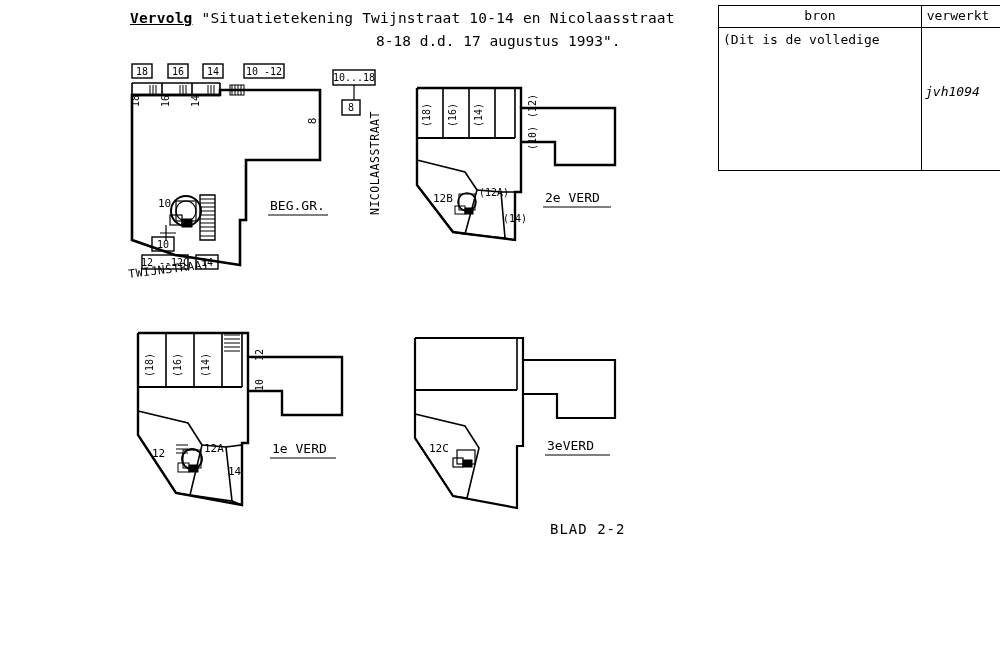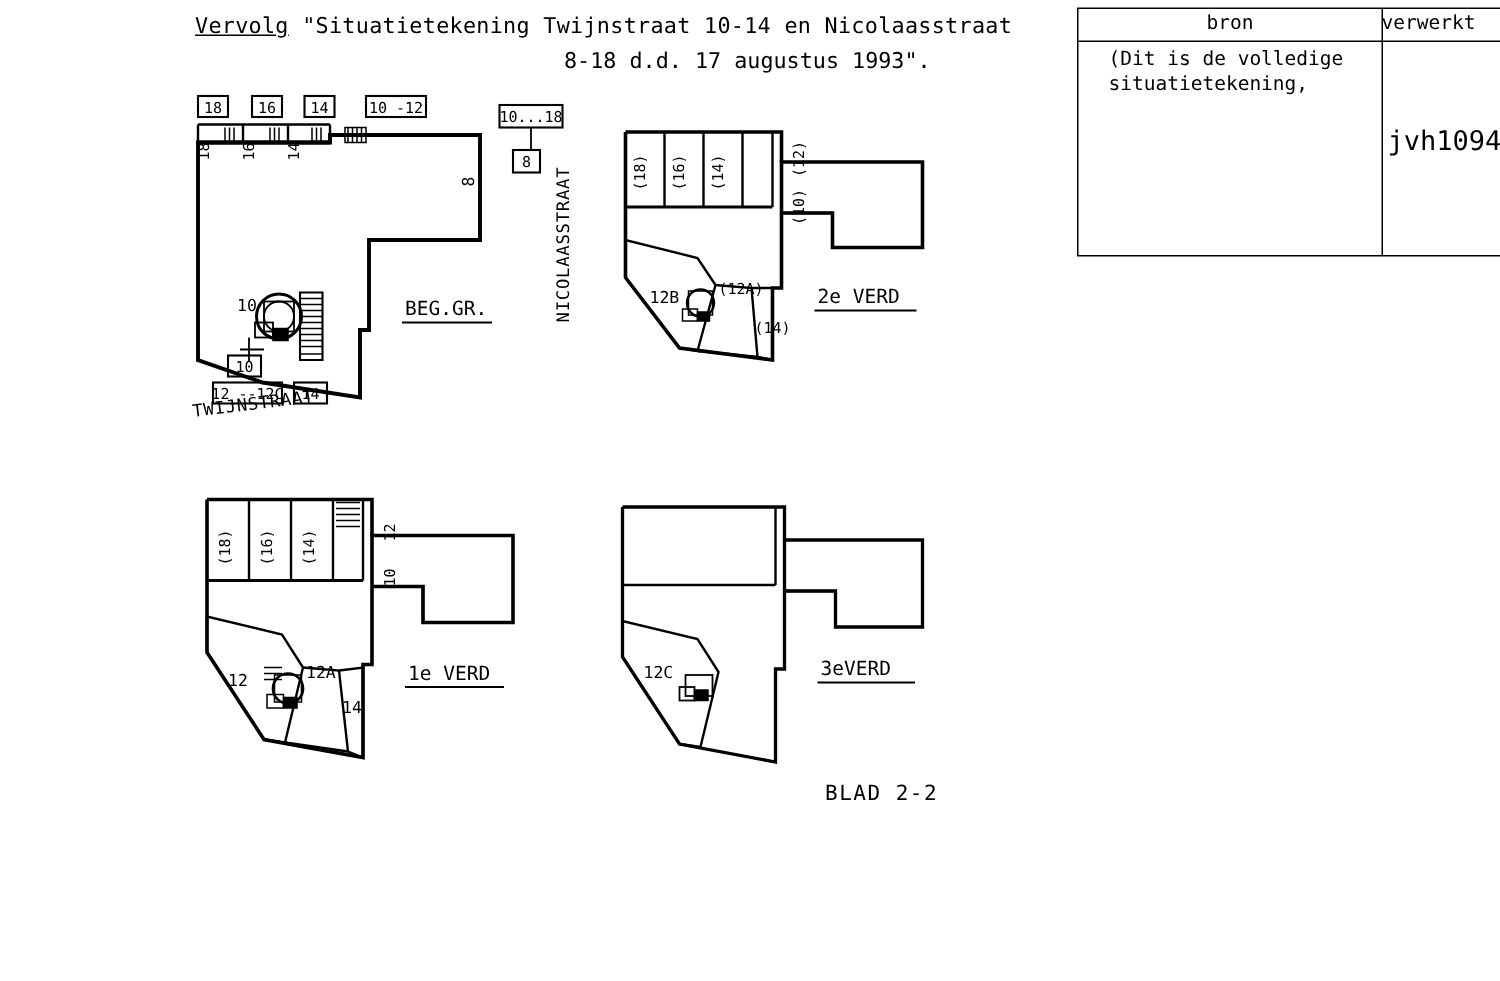--- a/index.html
+++ b/index.html
@@ -29,21 +29,21 @@
     top: 10px;
     width: 530px;
   }
   .title-line1 {
     font-size: 14.5px;
     letter-spacing: 0.2px;
     white-space: nowrap;
   }
   .title-word-underline {
     text-decoration: underline;
-    font-weight: normal;
+    font-weight: bold;
     text-align: center;
   }
   .title-line2 {
     font-size: 14.5px;
     margin-top: 7px;
     margin-left: 246px;
     white-space: nowrap;
   }
 
   
@@ -76,37 +76,38 @@
     position: absolute;
     left: 0; top: 2px;
     width: 202px;
     text-align: center;
     font-size: 13px;
   }
   .meta-head-verwerkt {
     position: absolute;
     left: 202px; top: 2px;
     width: 74px;
+    text-align: center;
     font-size: 13px;
   }
   .meta-note {
     position: absolute;
     left: 4px;
     top: 25px;
     width: 196px;
     font-size: 13px;
     line-height: 17px;
-    margin-left: 16px;
   }
   .meta-note div { white-space: nowrap; }
   .meta-value {
     position: absolute;
     left: 206px;
     top: 78px;
-    font-size: 18px;
+    font-size: 13px;
+    font-style: italic;
   }
 
   
   svg.plan { position: absolute; overflow: visible; }
   svg text { font-family: "DejaVu Sans Mono", monospace; }
 
   .blad {
     position: absolute;
     left: 550px;
     top: 510px;
@@ -128,21 +129,20 @@
     <div class="title-line2">8-18 d.d. 17 augustus 1993".</div>
   </div>
 
   <div class="meta-table">
     <div class="meta-head"></div>
     <div class="meta-vline"></div>
     <div class="meta-head-bron">bron</div>
     <div class="meta-head-verwerkt">verwerkt</div>
     <div class="meta-note">
       <div>(Dit is de volledige</div>
-      <div>situatietekening,</div>
     </div>
     <div class="meta-value">jvh1094</div>
   </div>
 
   <svg class="plan" style="left:120px; top:55px;" width="280" height="230" viewBox="0 0 280 230">
 
     <path d="M 12 40 L 12 185 L 55 200 L 120 210 L 120 165 L 126 165 L 126 105 L 200 105 L 200 35 L 100 35 L 100 40 Z" fill="none" stroke="#000" stroke-width="2.6"></path>
 
     <path d="M 12 40 L 100 40" fill="none" stroke="#000" stroke-width="2.6"></path>
     <path d="M 12 28 L 12 40 M 42 28 L 42 40 M 72 28 L 72 40 M 100 28 L 100 40" fill="none" stroke="#000" stroke-width="1.6"></path>

